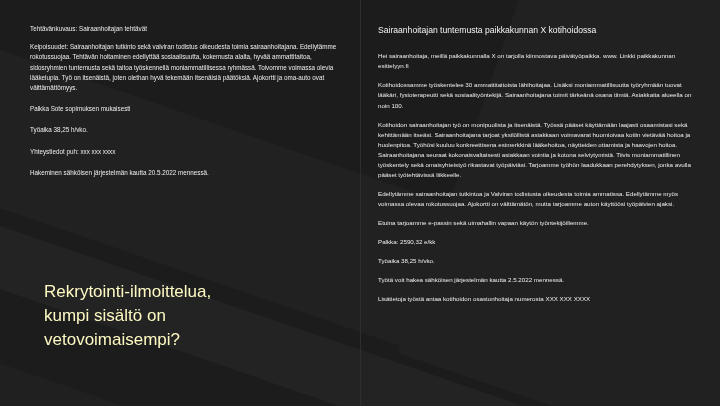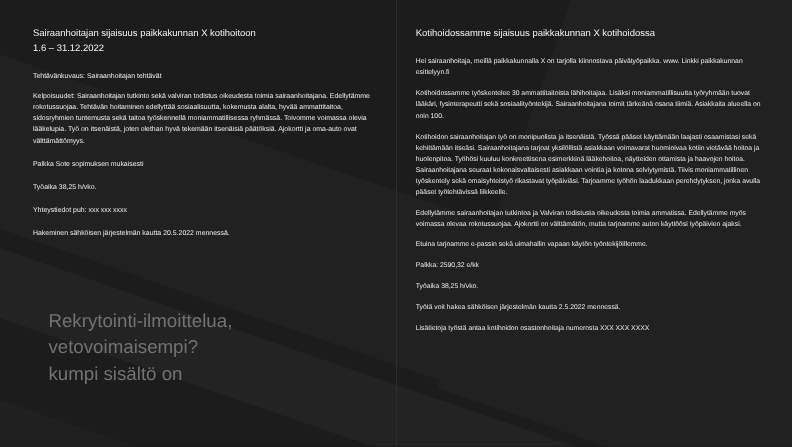--- a/index.html
+++ b/index.html
@@ -107,63 +107,59 @@
     margin-bottom: 9px;
   }
 
   .headline {
     position: absolute;
     left: 44px;
     top: 280px;
     width: 290px;
     font-size: 17px;
     line-height: 1.42;
-    color: #737373;
+    color: #fef9c3;
     font-weight: 400;
   }
   .headline span { display: block; }
 </style>
 </head>
 <body>
 
 <div class="slide">
 
   <div class="band band-1"></div>
   <div class="band band-2"></div>
   <div class="band band-3"></div>
   <div class="band band-4"></div>
   <div class="divider"></div>
 
   <div class="col col-left">
-    <div class="ad-title">
-      <span>Sairaanhoitajan sijaisuus  paikkakunnan X kotihoitoon</span>
-      <span class="line2">1.6 – 31.12.2022</span>
-    </div>
     <p class="para">Tehtävänkuvaus: Sairaanhoitajan tehtävät</p>
     <p class="para gap">Kelpoisuudet: Sairaanhoitajan tutkinto sekä valviran todistus oikeudesta toimia sairaanhoitajana. Edellytämme rokotussuojaa. Tehtävän hoitaminen edellyttää sosiaalisuutta, kokemusta alalta, hyvää ammattitaitoa, sidosryhmien tuntemusta sekä taitoa työskennellä moniammatillisessa ryhmässä. Toivomme voimassa olevia lääkelupia. Työ on itsenäistä, joten olethan hyvä tekemään itsenäisiä päätöksiä. Ajokortti ja oma-auto ovat välttämättömyys.</p>
     <p class="para gap">Palkka Sote sopimuksen mukaisesti</p>
     <p class="para gap">Työaika 38,25 h/vko.</p>
     <p class="para gap">Yhteystiedot puh: xxx xxx xxxx</p>
     <p class="para">Hakeminen sähköisen järjestelmän kautta 20.5.2022 mennessä.</p>
   </div>
 
   <div class="col col-right">
     <div class="ad-title">
-      <span>Kotihoidossamme sijaisuus paikkakunnan X kotihoidossa</span>
+      <span>Sairaanhoitajan tuntemusta paikkakunnan X kotihoidossa</span>
     </div>
     <p class="para">Hei sairaanhoitaja, meillä paikkakunnalla X on tarjolla kiinnostava päivätyöpaikka.   www. Linkki paikkakunnan esittelyyn.fi</p>
     <p class="para">Kotihoidossamme työskentelee 30 ammattitaitoista lähihoitajaa. Lisäksi moniammatillisuutta työryhmään tuovat lääkäri, fysioterapeutti sekä sosiaalityöntekijä. Sairaanhoitajana toimit tärkeänä osana tiimiä. Asiakkaita alueella on noin 100.</p>
     <p class="para">Kotihoidon sairaanhoitajan työ on monipuolista ja itsenäistä. Työssä pääset käyttämään laajasti osaamistasi sekä kehittämään itseäsi. Sairaanhoitajana tarjoat yksilöllistä asiakkaan voimavarat huomioivaa kotiin vietävää hoitoa ja huolenpitoa.  Työhösi kuuluu konkreettisena esimerkkinä lääkehoitoa, näytteiden ottamista ja haavojen hoitoa. Sairaanhoitajana seuraat kokonaisvaltaisesti asiakkaan vointia ja kotona selviytymistä. Tiivis moniammatillinen työskentely sekä omaisyhteistyö rikastavat työpäiviäsi. Tarjoamme työhön laadukkaan perehdytyksen, jonka avulla pääset työtehtävissä liikkeelle.</p>
     <p class="para">Edellytämme sairaanhoitajan tutkintoa ja Valviran todistusta oikeudesta toimia ammatissa. Edellytämme myös voimassa olevaa rokotussuojaa. Ajokortti on välttämätön, mutta tarjoamme auton käyttöösi työpäivien ajaksi.</p>
     <p class="para">Etuina tarjoamme e-passin sekä uimahallin vapaan käytön työntekijöillemme.</p>
     <p class="para">Palkka: 2590,32 e/kk</p>
     <p class="para">Työaika 38,25 h/vko.</p>
     <p class="para">Työtä voit hakea sähköisen järjestelmän kautta 2.5.2022 mennessä.</p>
     <p class="para">Lisätietoja työstä antaa kotihoidon osastonhoitaja numerosta XXX XXX XXXX</p>
   </div>
 
   <div class="headline">
     <span>Rekrytointi-ilmoittelua,</span>
+    <span>kumpi sisältö on</span>
     <span>vetovoimaisempi?</span>
-    <span>kumpi sisältö on</span>
   </div>
 
 </div>
 
 </body></html>

